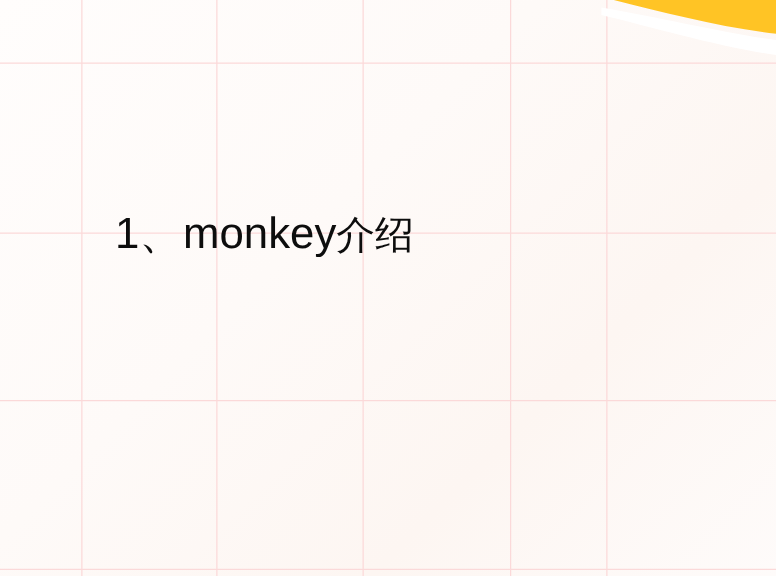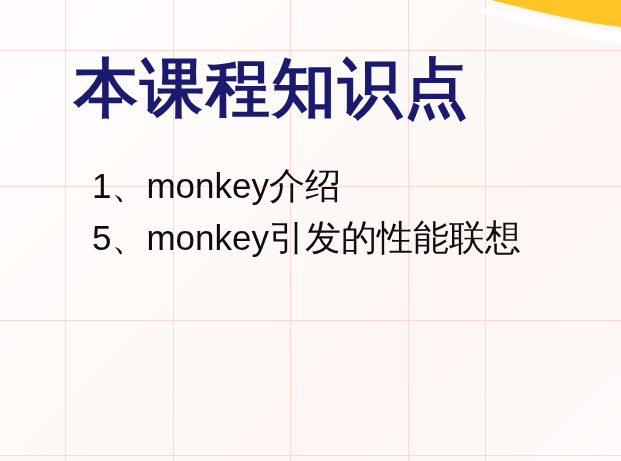--- a/index.html
+++ b/index.html
@@ -100,21 +100,21 @@
   .li-num {
     font-family: "Liberation Sans", "DejaVu Sans", sans-serif;
     font-size: 35px;
   }
   .li-latin {
     font-family: "Liberation Sans", "DejaVu Sans", sans-serif;
     font-size: 35px;
   }
   .li-cjk {
     font-family: Liberation Sans, sans-serif;
-    font-size: 36px;
+    font-size: 31px;
   }
 </style>
 </head>
 <body>
 
 <div id="slide">
 
   <div class="wash"></div>
 
   <div class="grid-layer">
@@ -127,24 +127,20 @@
     <div class="gline-h" style="top:186px;"></div>
     <div class="gline-h" style="top:320px;"></div>
     <div class="gline-h" style="top:455px;"></div>
   </div>
 
   <svg class="swoosh" viewBox="0 0 140 60" preserveAspectRatio="none">
     <path d="M 10 0 L 140 0 L 140 27 C 96 22 50 10 10 0 Z" fill="#ffc425"></path>
     <path d="M 0 6 C 48 14 100 27 140 32 L 140 44 C 96 38 42 22 0 12 Z" fill="#ffffff"></path>
   </svg>
 
-  <div class="title">本课程知识点</div>
 
   <ul class="list">
     <li class="list-item">
       <span class="li-num">1、</span><span class="li-latin">monkey</span><span class="li-cjk">介绍</span>
-    </li>
-    <li class="list-item">
-      <span class="li-num">5、</span><span class="li-latin">monkey</span><span class="li-cjk">引发的性能联想</span>
     </li>
   </ul>
 
 </div>
 
 </body></html>

